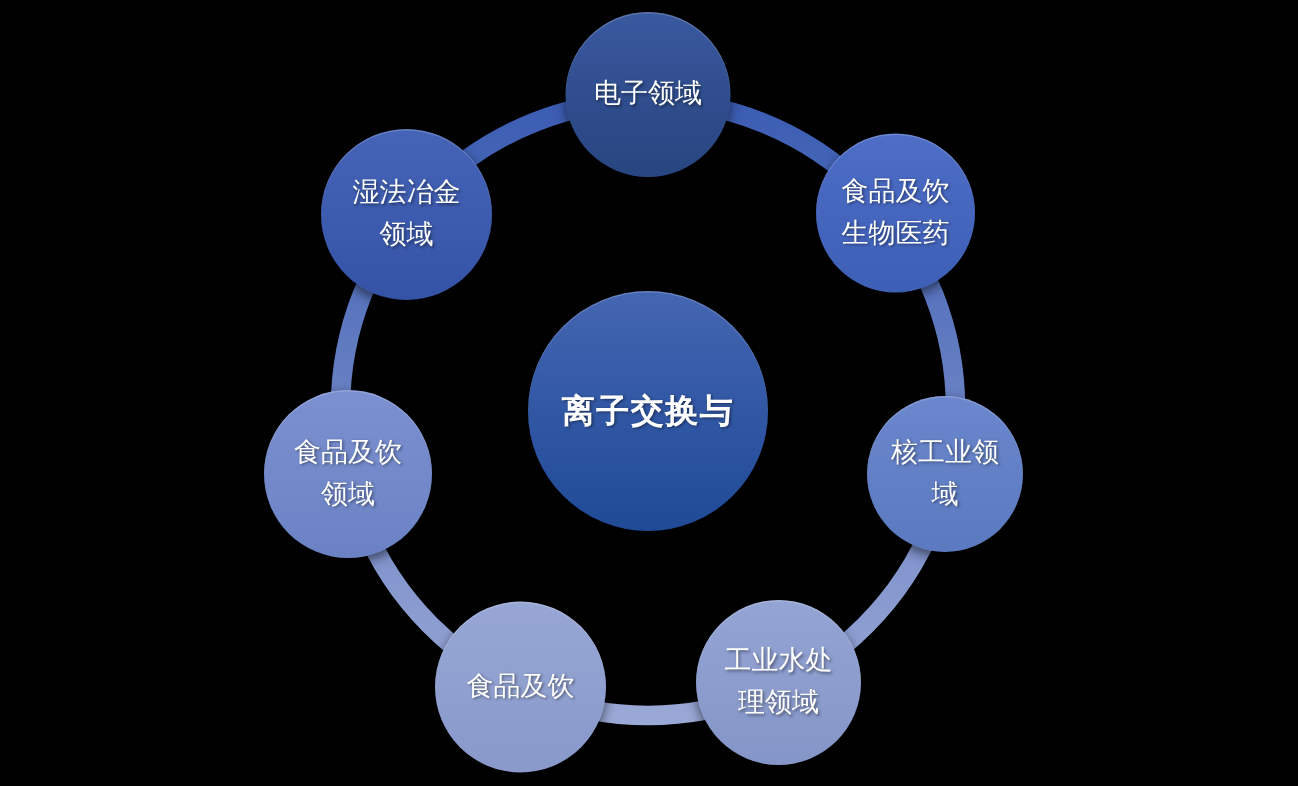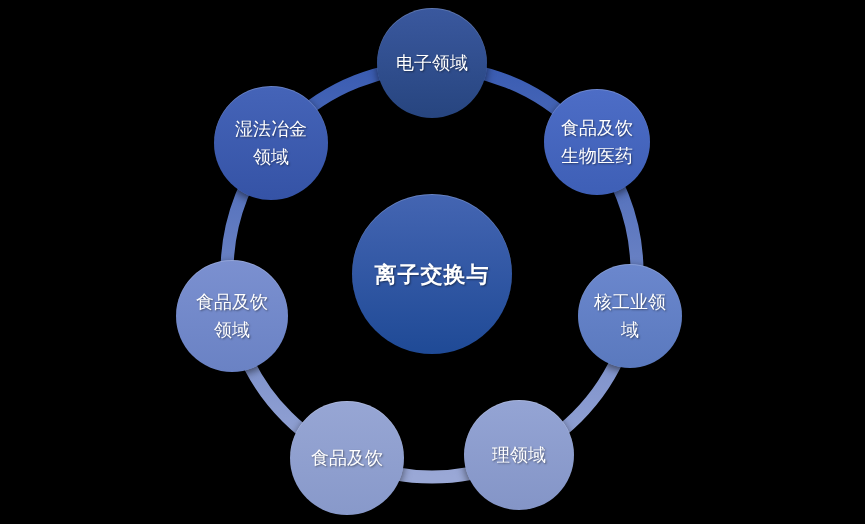--- a/index.html
+++ b/index.html
@@ -77,20 +77,21 @@
     <div class="line">食品及饮</div>
     <div class="line">生物医药</div>
   </div>
 
   <div class="node n2" style="background: linear-gradient(rgb(107, 135, 205), rgb(90, 121, 190));">
     <div class="line">核工业领</div>
     <div class="line">域</div>
   </div>
 
   <div class="node n3" style="background: linear-gradient(rgb(148, 164, 212), rgb(132, 149, 199));">
+    <div class="line">工业水处</div>
     <div class="line">理领域</div>
   </div>
 
   <div class="node n4" style="background: linear-gradient(rgb(151, 166, 212), rgb(136, 153, 202));">
     <div class="line">食品及饮</div>
 
   </div>
 
   <div class="node n5" style="background: linear-gradient(rgb(123, 144, 208), rgb(106, 130, 196));">
     <div class="line">食品及饮</div>

